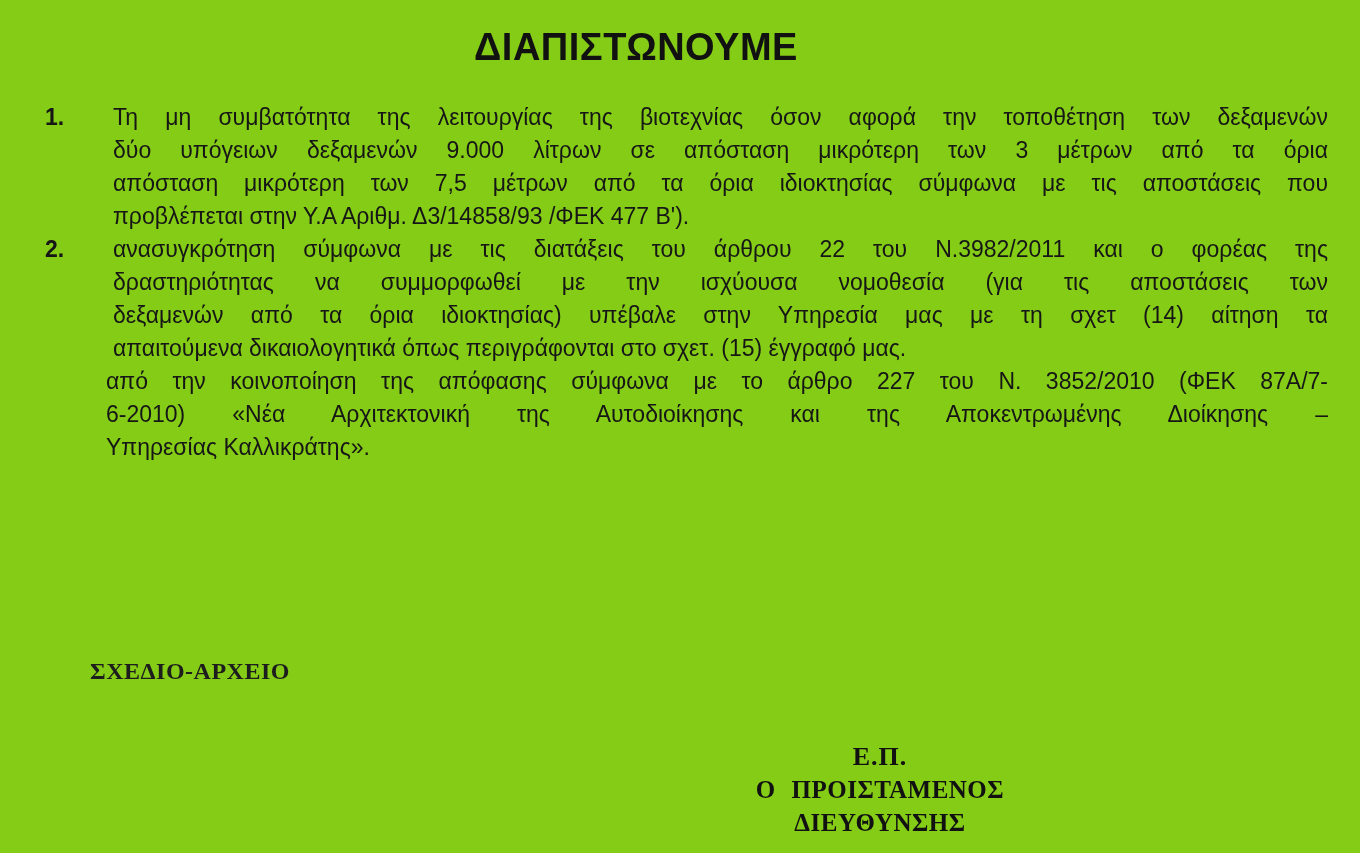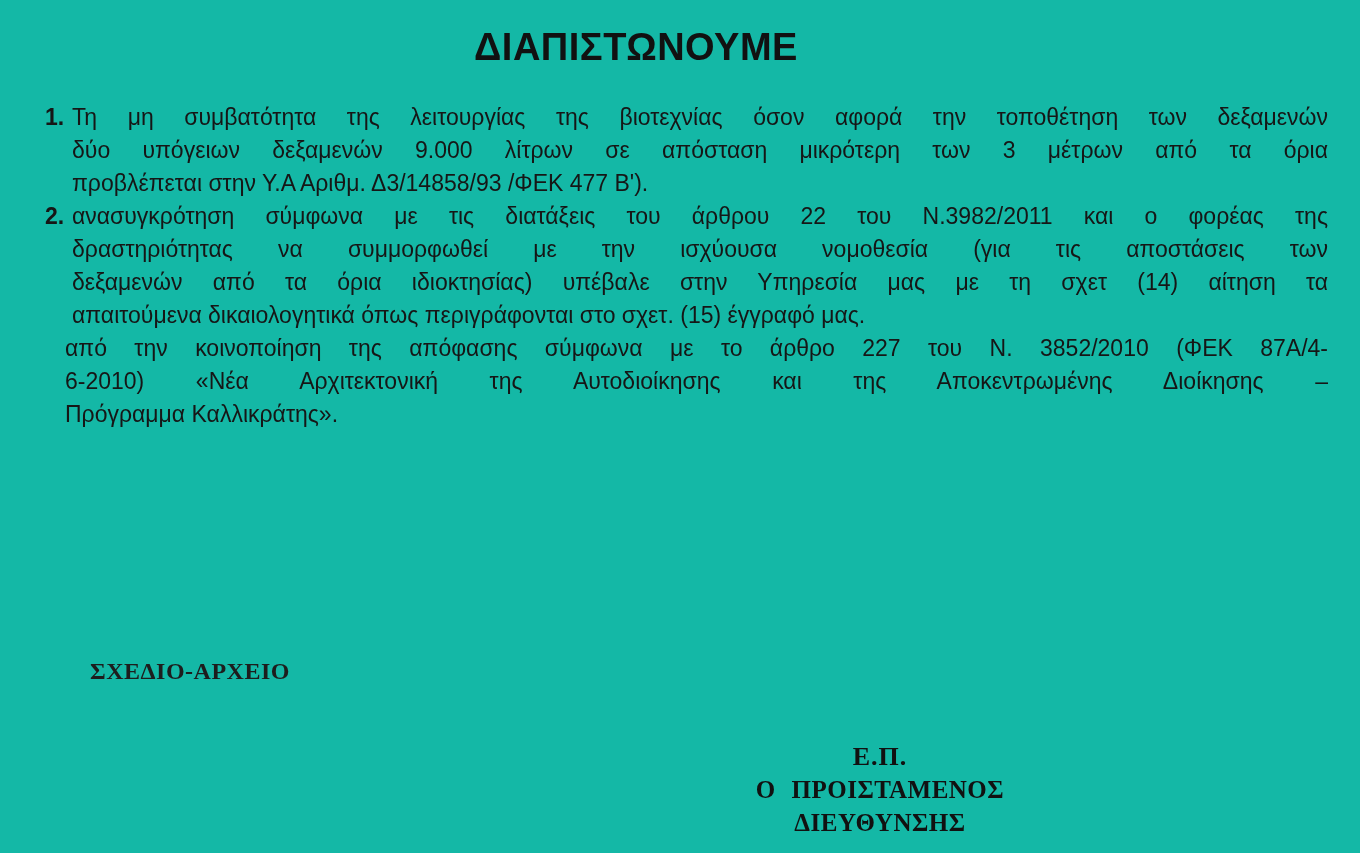--- a/index.html
+++ b/index.html
@@ -1,20 +1,20 @@
 <!DOCTYPE html>
 <html><head>
 <meta charset="utf-8">
 <style>
   html, body { margin:0; padding:0; }
   .page {
     position:relative;
     width:1360px;
     height:853px;
-    background:#14b8a6;
+    background:#84cc16;
     color:#161616;
     font-family:"Liberation Sans", sans-serif;
     overflow:hidden;
   }
   .title {
     position:absolute;
     top:26px; left:0;
     width:1272px;
     margin:0;
     text-align:center;
@@ -34,20 +34,21 @@
   .num {
     flex:none;
     width:27px;
     font-weight:bold;
   }
   .plines { flex:1; min-width:0; }
   .line {
     text-align:justify;
     text-align-last:justify;
     white-space:normal;
+    margin-left:41px;
   }
   .line.last { text-align-last:left; }
   .para.no-num { padding-left:20px; }
   .para.no-num .line.first { text-indent:10px; }
   .file-note {
     position:absolute;
     left:90px; top:658px;
     font-family:"Liberation Serif", serif;
     font-weight:bold;
     font-size:24px;
@@ -74,39 +75,40 @@
 
   <h1 class="title">ΔΙΑΠΙΣΤΩΝΟΥΜΕ</h1>
 
   <div class="body-text">
 
     <div class="para">
       <div class="num">1.</div>
       <div class="plines">
         <div class="line">Τη μη συμβατότητα της λειτουργίας της βιοτεχνίας όσον αφορά την τοποθέτηση των  δεξαμενών</div>
         <div class="line">δύο υπόγειων δεξαμενών  9.000 λίτρων σε απόσταση μικρότερη των 3 μέτρων από τα όρια</div>
+        <div class="line">απόσταση μικρότερη των 7,5 μέτρων  από τα όρια ιδιοκτησίας  σύμφωνα με τις αποστάσεις που</div>
         <div class="line last">προβλέπεται στην Υ.Α Αριθμ. Δ3/14858/93 /ΦΕΚ 477 Β').</div>
       </div>
     </div>
 
     <div class="para">
       <div class="num">2.</div>
       <div class="plines">
         <div class="line">ανασυγκρότηση σύμφωνα με τις διατάξεις του άρθρου 22 του Ν.3982/2011 και ο φορέας  της</div>
         <div class="line">δραστηριότητας  να συμμορφωθεί με την ισχύουσα νομοθεσία (για τις αποστάσεις των</div>
         <div class="line">δεξαμενών από τα όρια ιδιοκτησίας) υπέβαλε  στην Υπηρεσία μας με τη σχετ (14) αίτηση τα</div>
         <div class="line last">απαιτούμενα δικαιολογητικά όπως περιγράφονται στο σχετ. (15) έγγραφό μας.</div>
       </div>
     </div>
 
     <div class="para no-num">
       <div class="plines">
-        <div class="line">από την κοινοποίηση της απόφασης  σύμφωνα με το άρθρο 227 του Ν. 3852/2010 (ΦΕΚ 87Α/4-</div>
+        <div class="line">από την κοινοποίηση της απόφασης  σύμφωνα με το άρθρο 227 του Ν. 3852/2010 (ΦΕΚ 87Α/7-</div>
         <div class="line">6-2010) «Νέα Αρχιτεκτονική της Αυτοδιοίκησης και της Αποκεντρωμένης  Διοίκησης –</div>
-        <div class="line last">Πρόγραμμα  Καλλικράτης».</div>
+        <div class="line last">Υπηρεσίας  Καλλικράτης».</div>
       </div>
     </div>
 
   </div>
 
   <div class="file-note">ΣΧΕΔΙΟ-ΑΡΧΕΙΟ</div>
 
   <div class="signature">
     <div class="sig-ep">Ε.Π.</div>
     <div class="sig-title">Ο ΠΡΟΙΣΤΑΜΕΝΟΣ ΔΙΕΥΘΥΝΣΗΣ</div>

